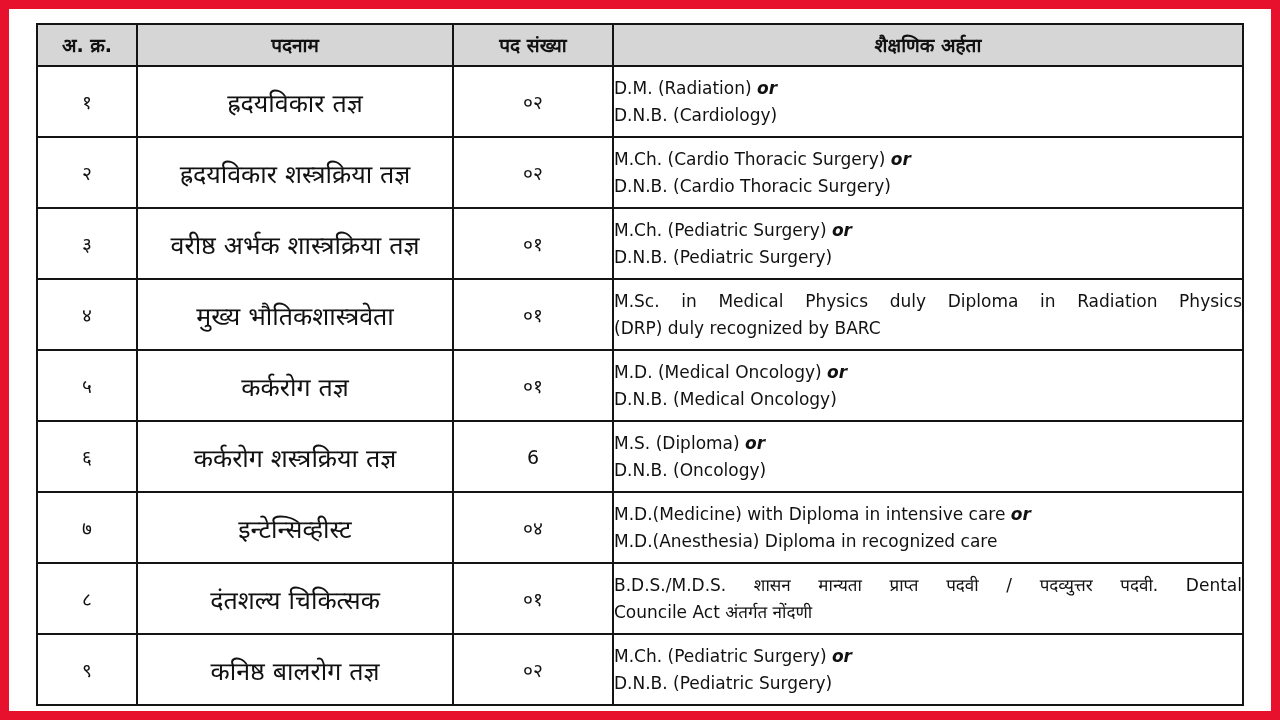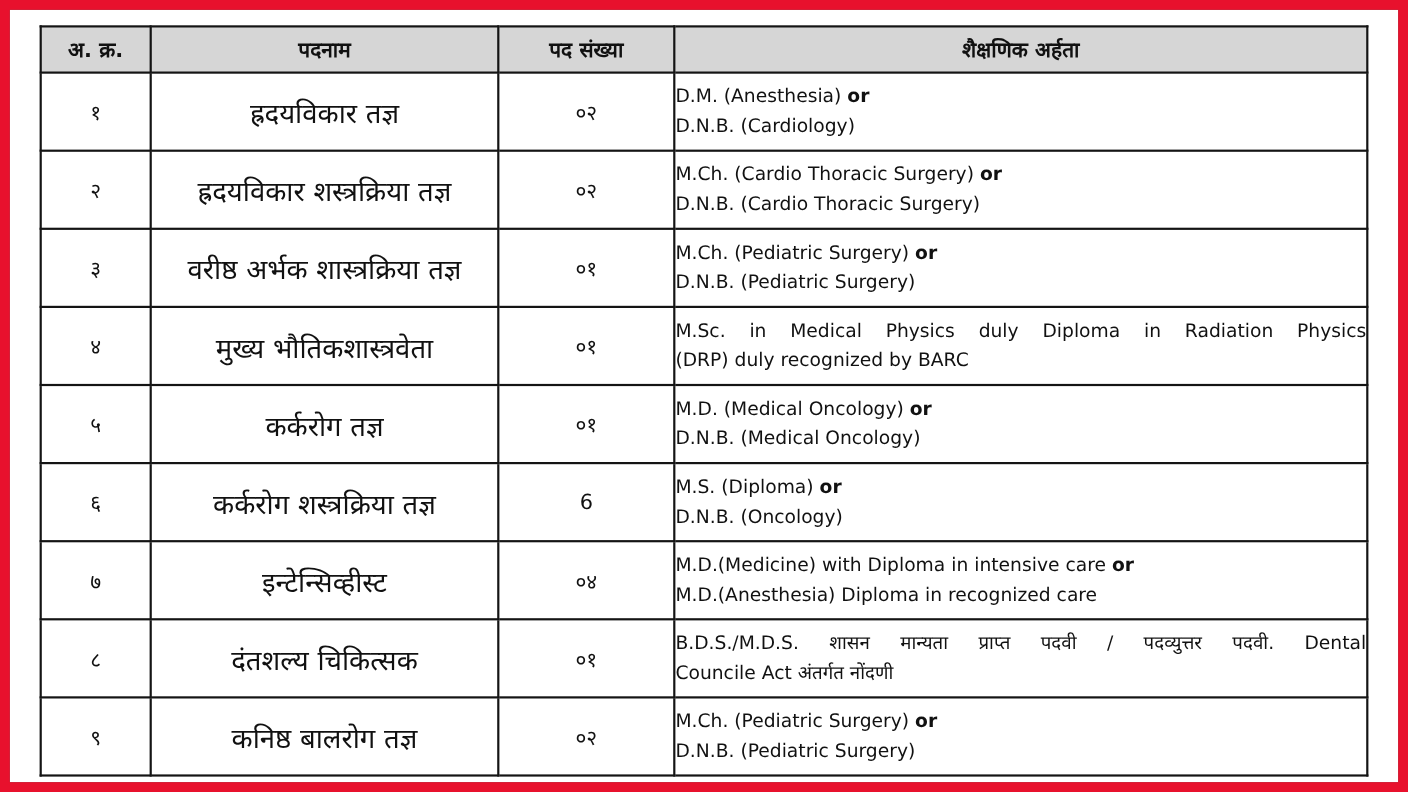--- a/index.html
+++ b/index.html
@@ -85,20 +85,21 @@
     display: block;
     white-space: nowrap;
   }
   td.qual .line.justify {
     white-space: normal;
     text-align: justify;
     text-align-last: justify;
   }
   td.qual b {
     font-weight: bold;
+    font-style: italic;
   }
   tbody tr {
     height: 71px;
   }
 </style>
 </head>
 <body>
 
 <div id="page">
   <div id="sheet">
@@ -118,21 +119,21 @@
           <th>शैक्षणिक अर्हता</th>
         </tr>
       </thead>
       <tbody>
 
         <tr>
           <td class="sr">१</td>
           <td class="post">ह्रदयविकार तज्ञ</td>
           <td class="count">०२</td>
           <td class="qual">
-            <span class="line"><span>D.M. (Anesthesia) </span><b>or</b></span>
+            <span class="line"><span>D.M. (Radiation) </span><b>or</b></span>
             <span class="line">D.N.B. (Cardiology)</span>
           </td>
         </tr>
 
         <tr>
           <td class="sr">२</td>
           <td class="post">ह्रदयविकार शस्त्रक्रिया तज्ञ</td>
           <td class="count">०२</td>
           <td class="qual">
             <span class="line"><span>M.Ch. (Cardio Thoracic Surgery) </span><b>or</b></span>

